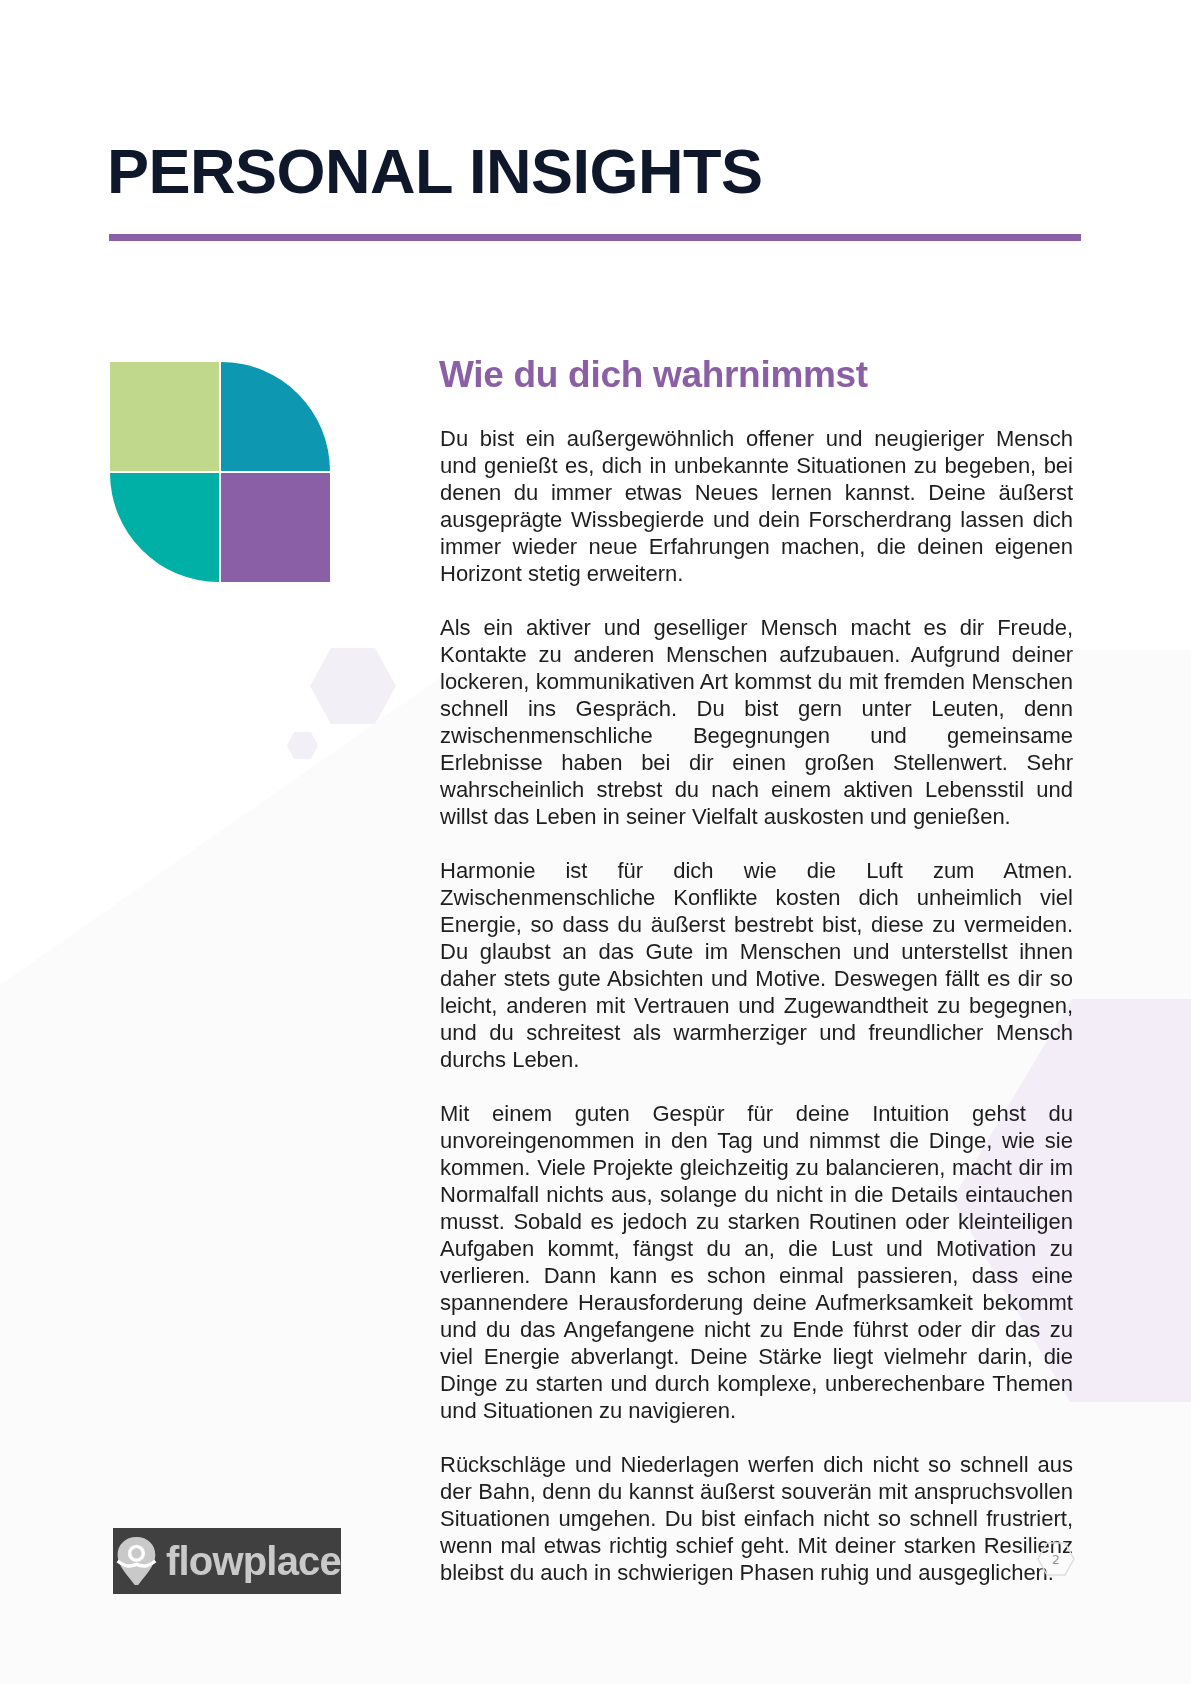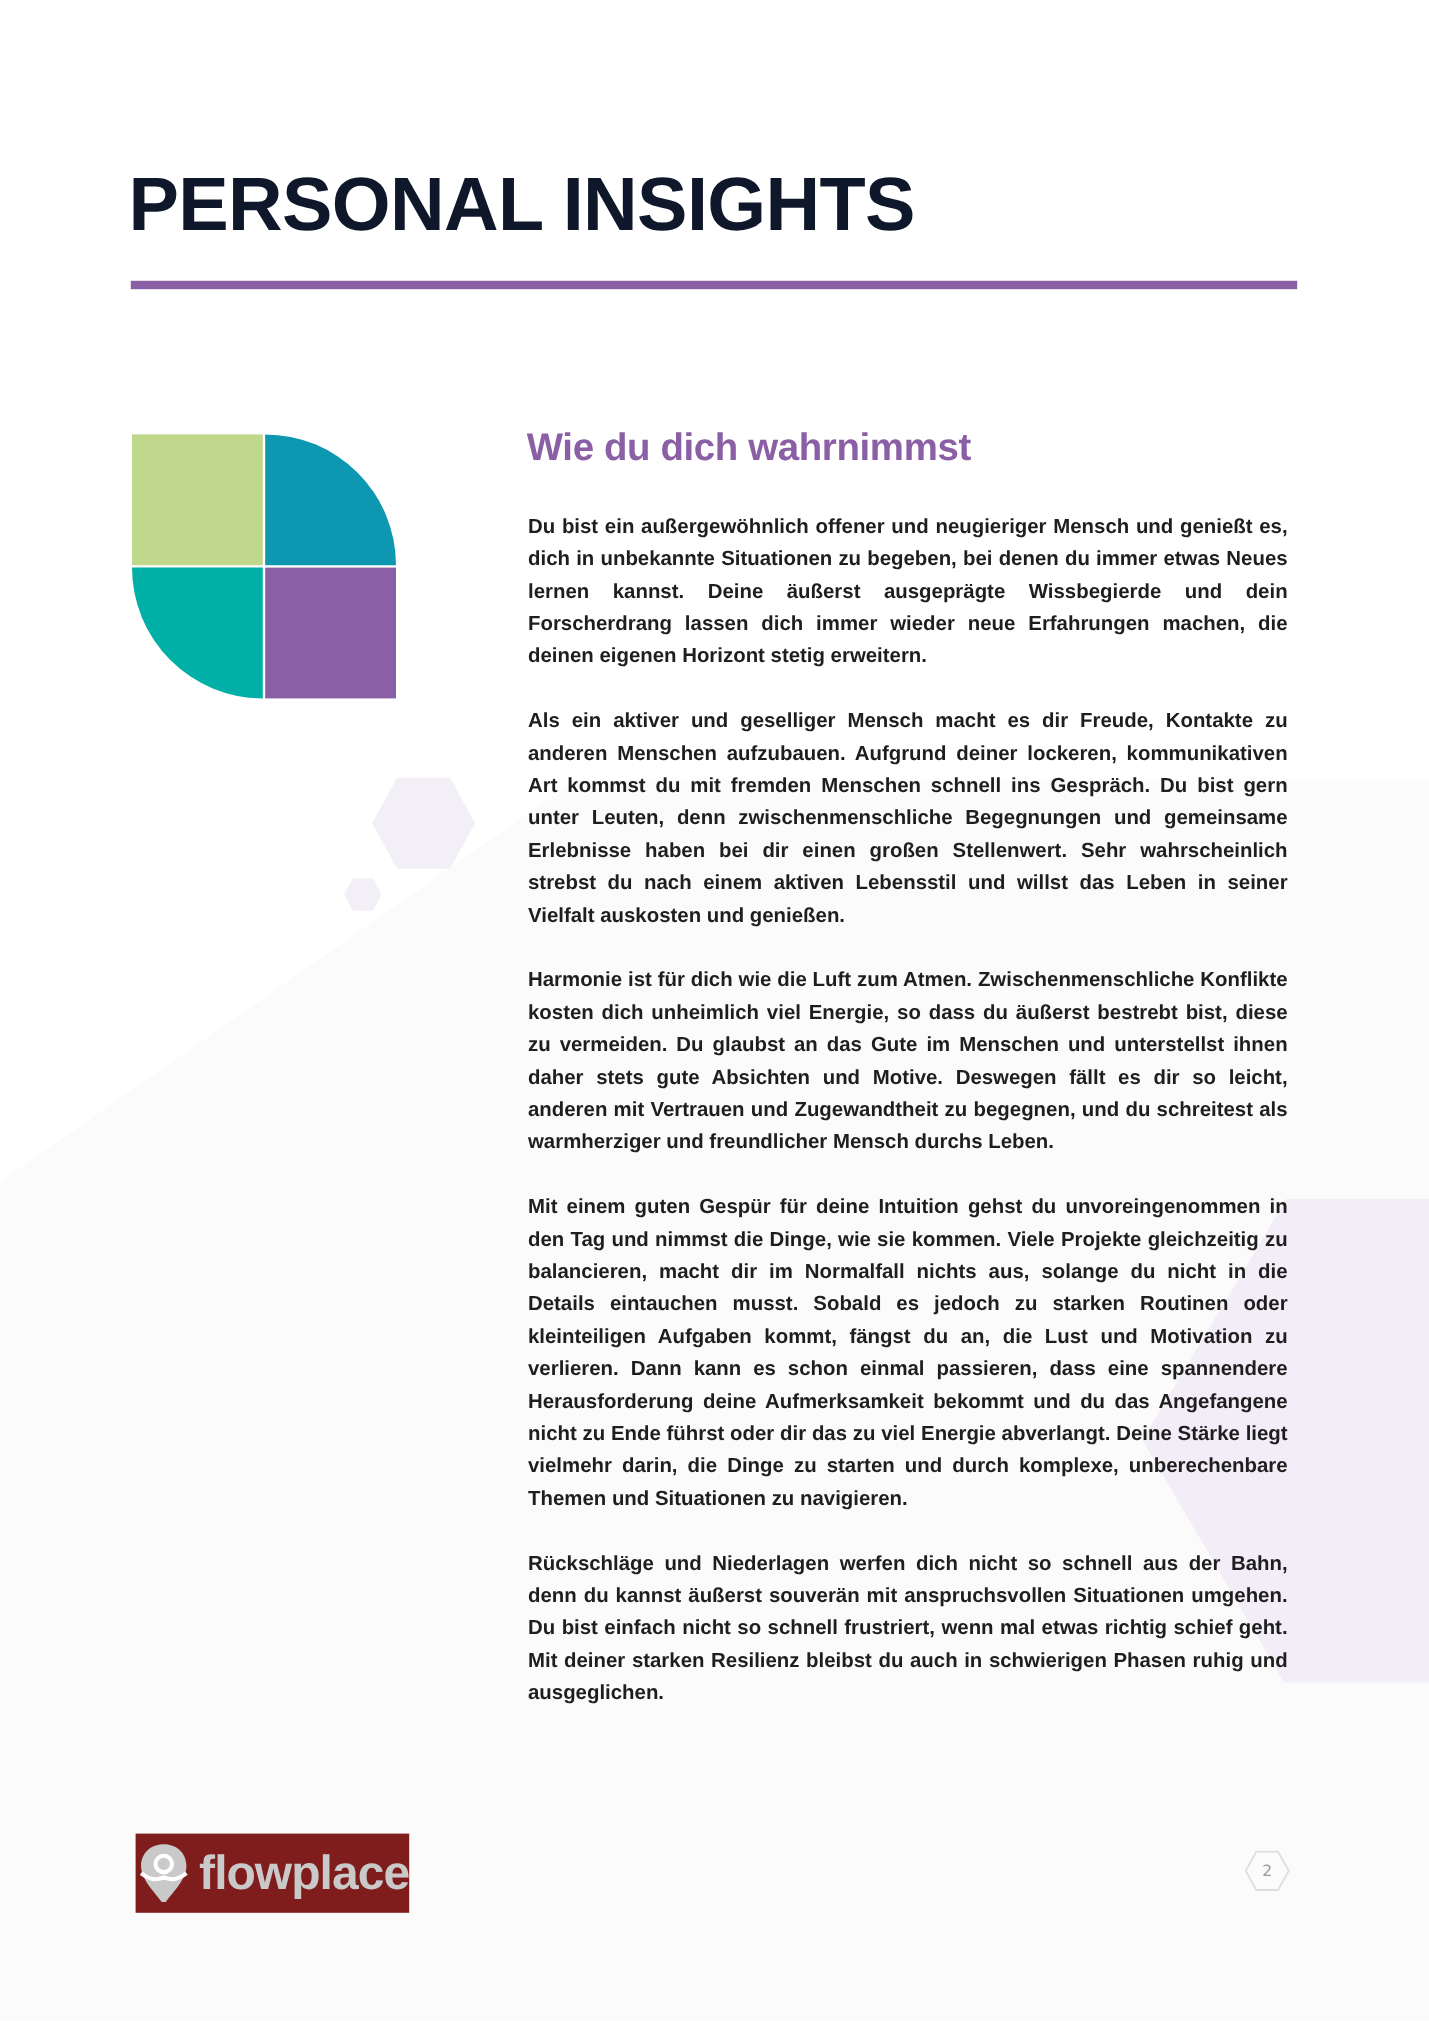--- a/index.html
+++ b/index.html
@@ -26,33 +26,33 @@
     position: absolute; left: 110px; top: 362px; width: 220px; height: 219px; z-index: 2;
   }
   .quad { position: absolute; width: 109px; height: 109px; }
   .quad.tl { left: 0; top: 0; }
   .quad.tr { left: 111px; top: 0; border-top-right-radius: 109px; }
   .quad.bl { left: 0; top: 111px; border-bottom-left-radius: 109px; }
   .quad.br { left: 111px; top: 111px; }
   .hex-deco { position: absolute; z-index: 1; }
   .section-heading {
     position: absolute; left: 439px; top: 353px; margin: 0;
-    font-size: 32px; font-weight: bold; color: #8b5fa5; line-height: 1.2; z-index: 2;
+    font-size: 37px; font-weight: bold; color: #8b5fa5; line-height: 1.2; z-index: 2;
     letter-spacing: -0.3px;
   }
   .body-text {
     position: absolute; left: 440px; top: 425px; width: 633px; z-index: 2;
   }
   .body-text p {
-    margin: 0 0 27px 0; font-size: 17px; line-height: 27px;
-    text-align: justify; color: #1e1e1e; font-weight: bold;
+    margin: 0 0 27px 0; font-size: 22px; line-height: 27px;
+    text-align: justify; color: #1e1e1e;
   }
   .footer-logo {
     position: absolute; left: 113px; top: 1528px; width: 228px; height: 66px;
-    background: #7f1d1d; z-index: 2; display: flex; align-items: center;
+    background: #404040; z-index: 2; display: flex; align-items: center;
   }
   .footer-logo svg { margin-left: 2px; }
   .logo-word {
     font-size: 40px; color: #c9c9c9; font-weight: bold; margin-left: 8px;
     letter-spacing: -0.8px;
   }
   .page-number {
     position: absolute; left: 1037px; top: 1542px; width: 38px; height: 34px; z-index: 2;
   }
   .page-number span {

